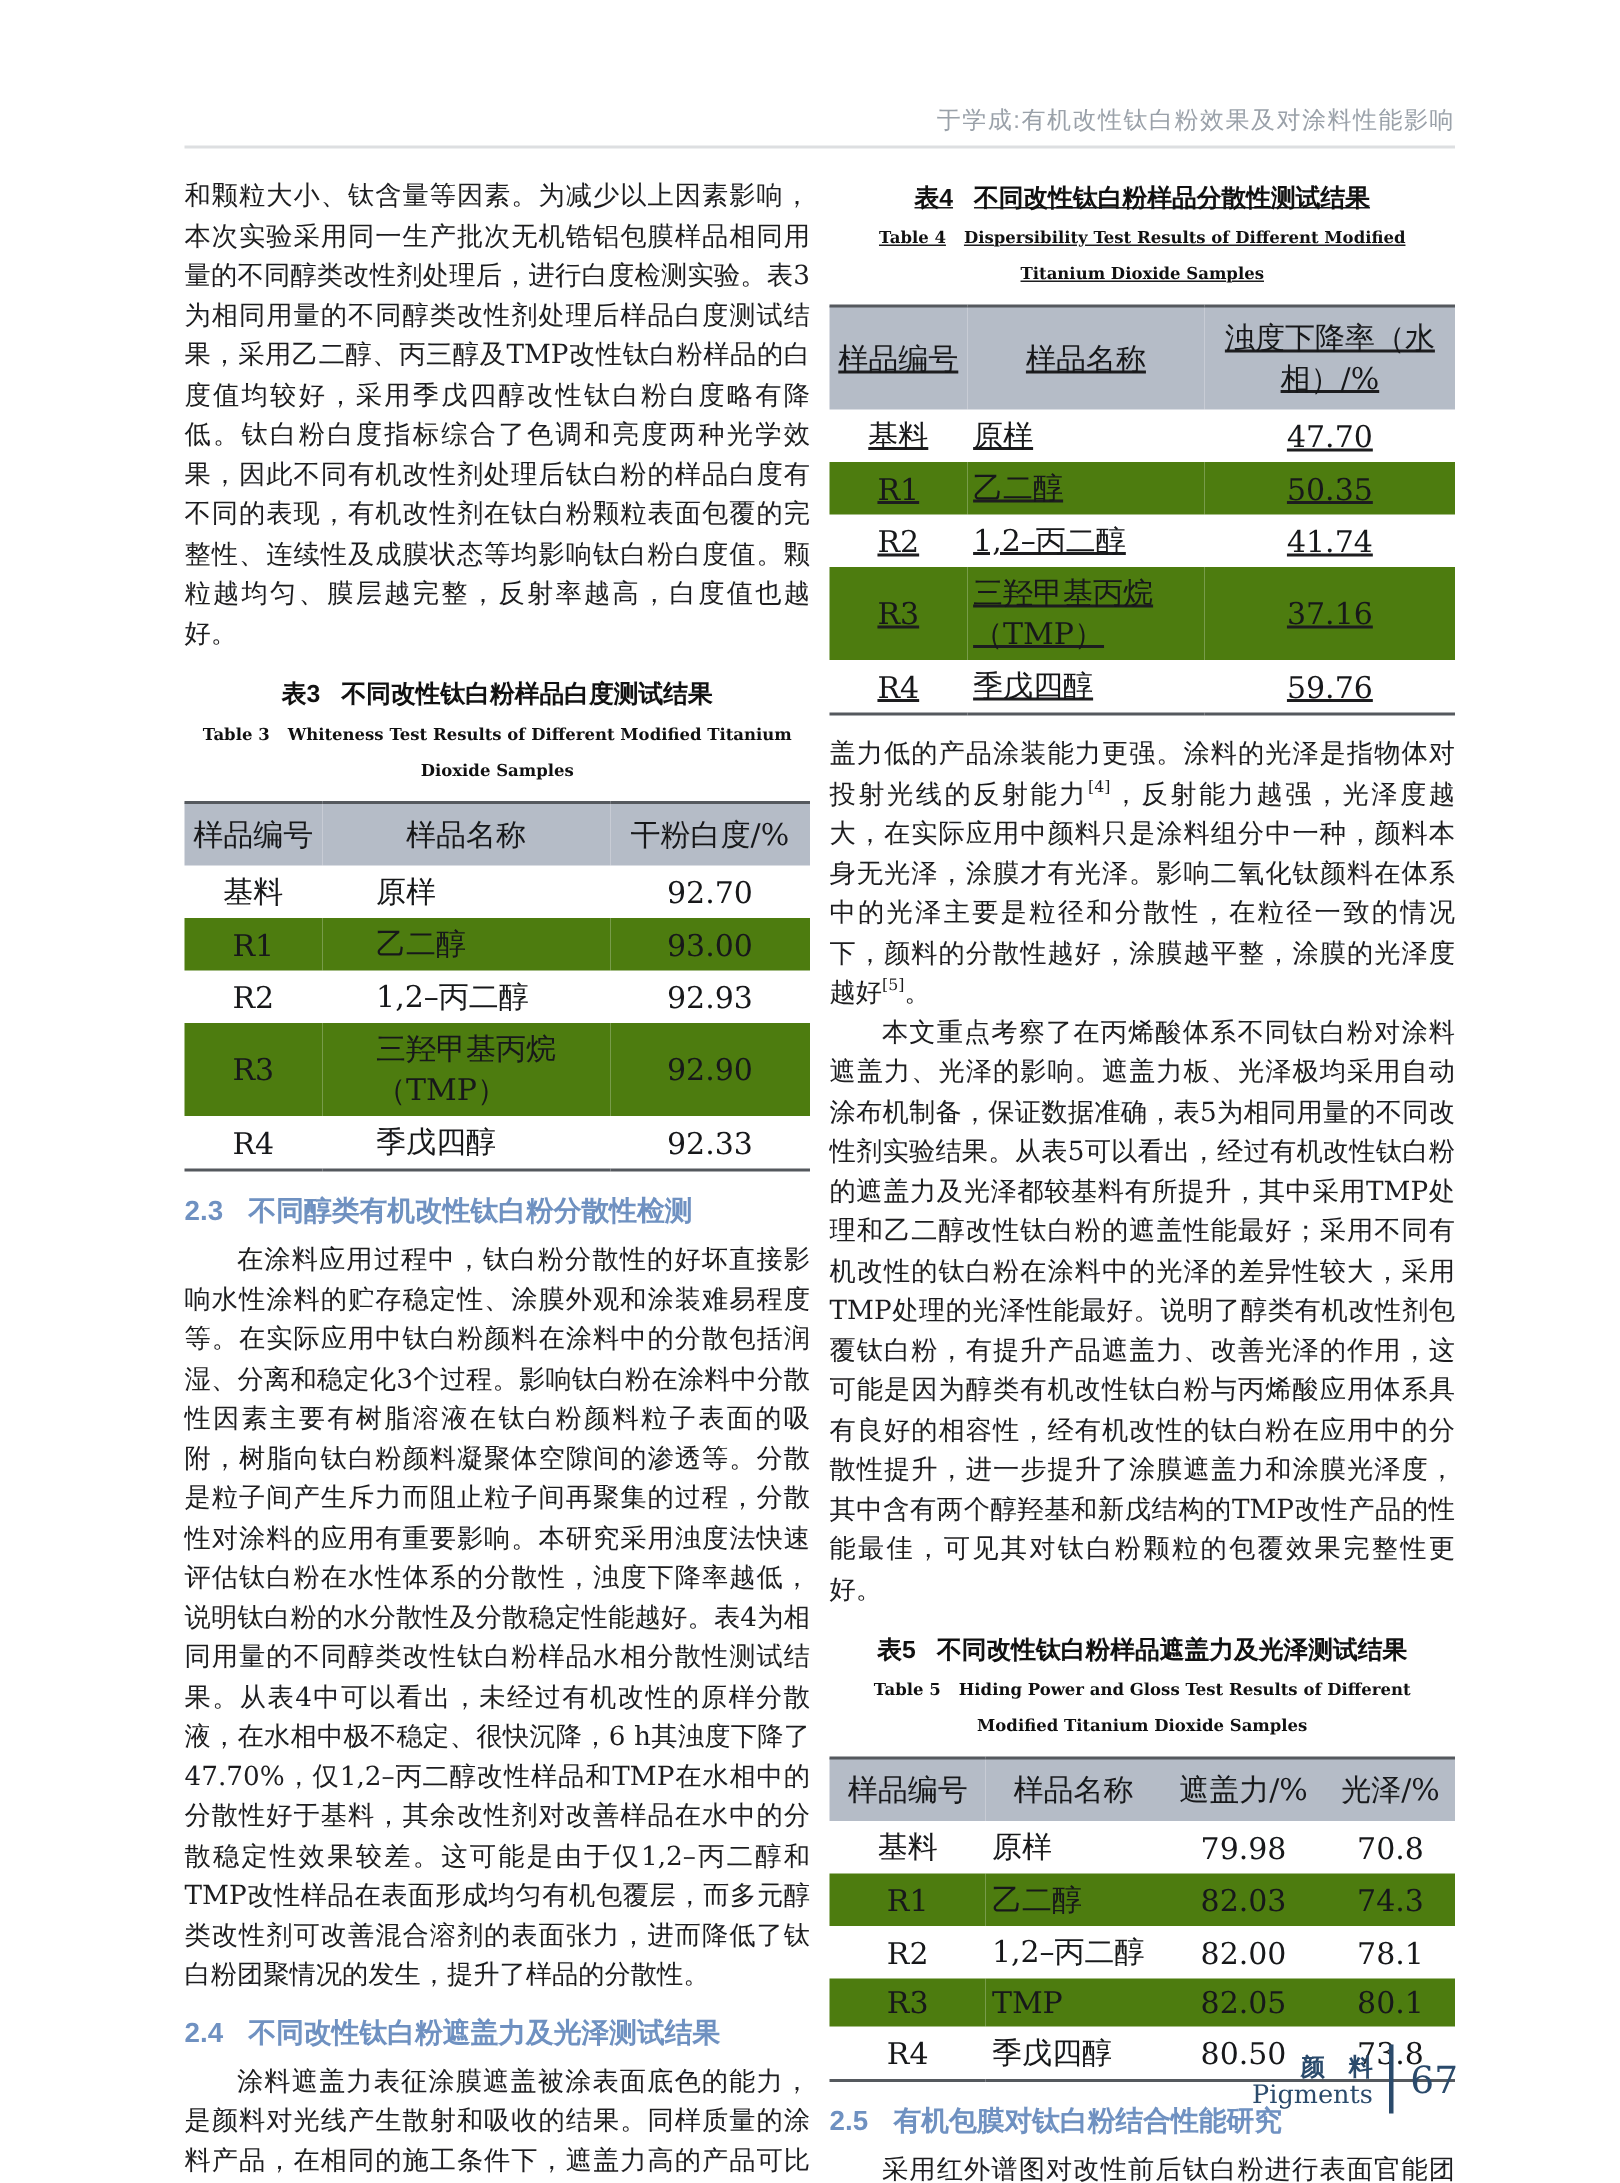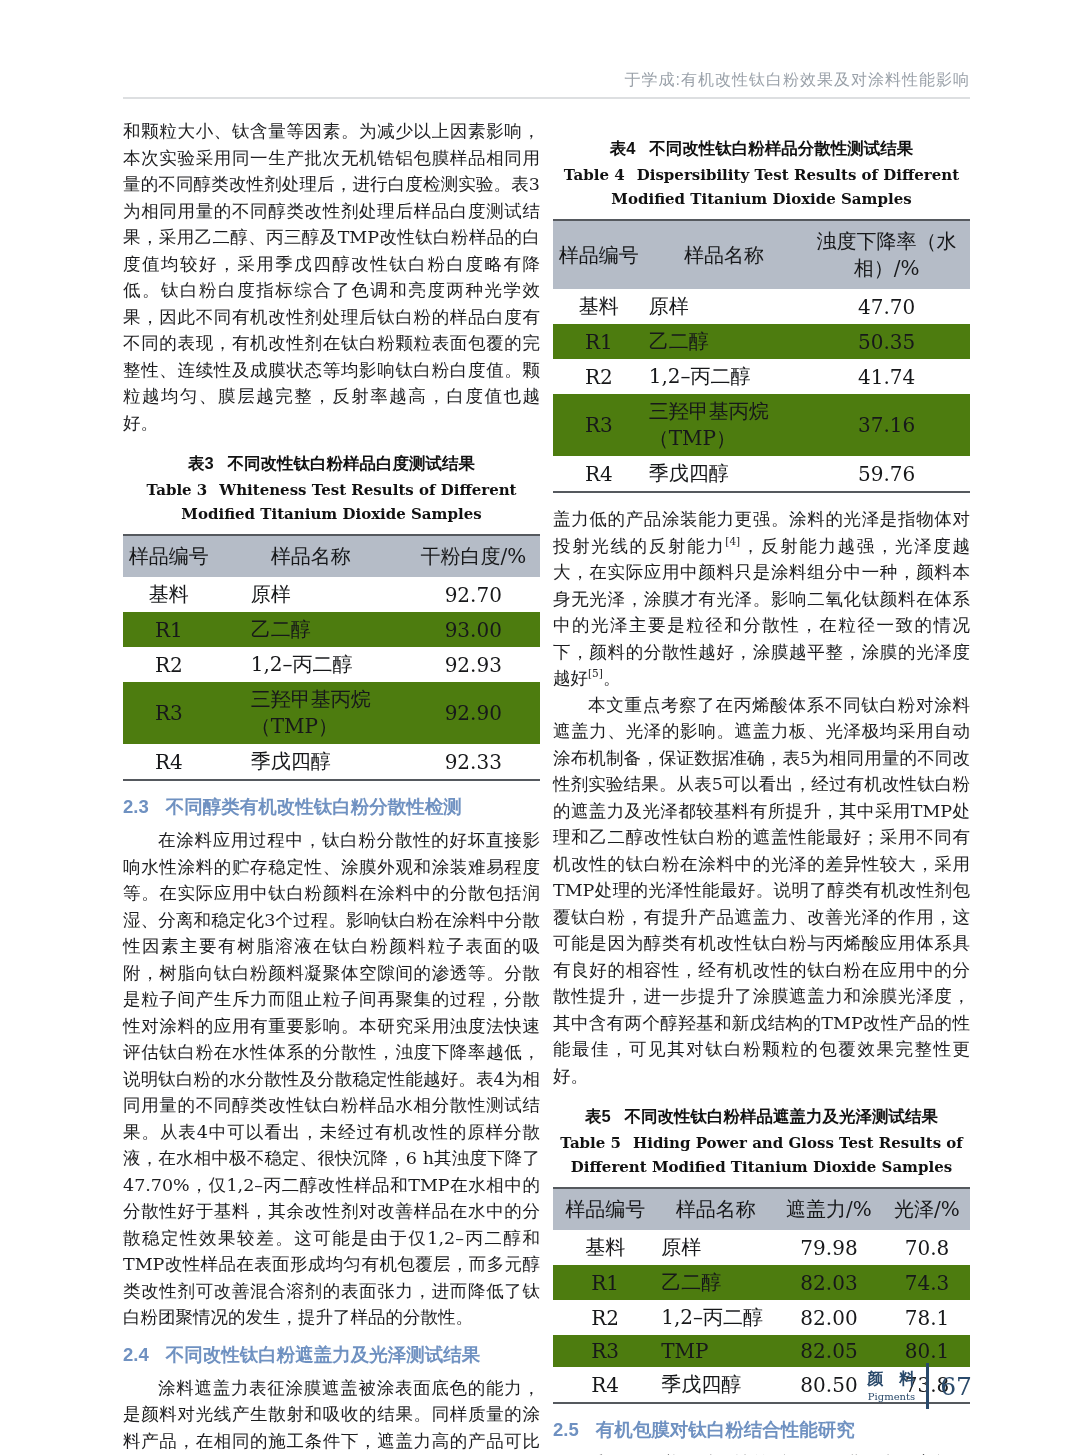--- a/index.html
+++ b/index.html
@@ -27,29 +27,29 @@
     text-align:justify; text-justify:inter-ideograph;
   }
   .indent { text-indent:2em; }
   .body-text sup { font-size:10.5px; line-height:0; vertical-align:super; }
   .section-heading {
     margin:11px 0 7px 0; font-family:"Liberation Sans", sans-serif;
     font-size:18.5px; font-weight:bold; color:#6f91c1; line-height:26px;
   }
   .sec-num { margin-right:17px; }
   .table-block { margin:15px 0 13px 0; }
-  .table-block.first { margin-top:18px; }
+  .table-block.first { margin-top:2px;text-decoration:underline; }
   .caption-zh {
     text-align:center; font-family:"Liberation Sans", sans-serif;
     font-weight:bold; font-size:16.5px; line-height:25px; color:#111;
   }
   .caption-zh .cap-label { margin-right:14px; }
   .caption-en {
     text-align:center; font-family:"DejaVu Serif", serif;
-    font-weight:bold; font-size:15px; line-height:24px; color:#111;
+    font-weight:bold; font-size:11px; line-height:24px; color:#111;
     margin-top:2px; padding:0 6px;
   }
   .caption-en .cap-label { margin-right:12px; }
   .paper-table {
     width:100%; border-collapse:collapse; margin-top:8px;
     border-top:2px solid #55595e; border-bottom:2px solid #55595e;
     font-size:20px; color:#17181a;
   }
   .paper-table th {
     font-weight:normal; text-align:center; padding:7px 3px; height:22px;
@@ -69,21 +69,21 @@
   .footer {
     position:absolute; right:108px; bottom:46px;
     display:flex; align-items:center; color:#2a4a6b;
   }
   .footer-names { text-align:right; }
   .footer-zh {
     font-family:"Liberation Sans", sans-serif; font-weight:bold;
     font-size:16px; line-height:22px; color:#2a4a6b;
   }
   .footer-en {
-    font-family:"DejaVu Serif", serif; font-size:10px;
+    font-family:"DejaVu Serif", serif; font-size:17px;
     line-height:14px; color:#2a4a6b;
   }
   .footer-bar { width:3px; height:46px; background:#2a4a6b; margin:0 11px; }
   .footer-page { font-family:"DejaVu Serif", serif; font-size:25px; color:#2a4a6b; }
 </style>
 </head>
 <body>
 
 <div class="page">
 

